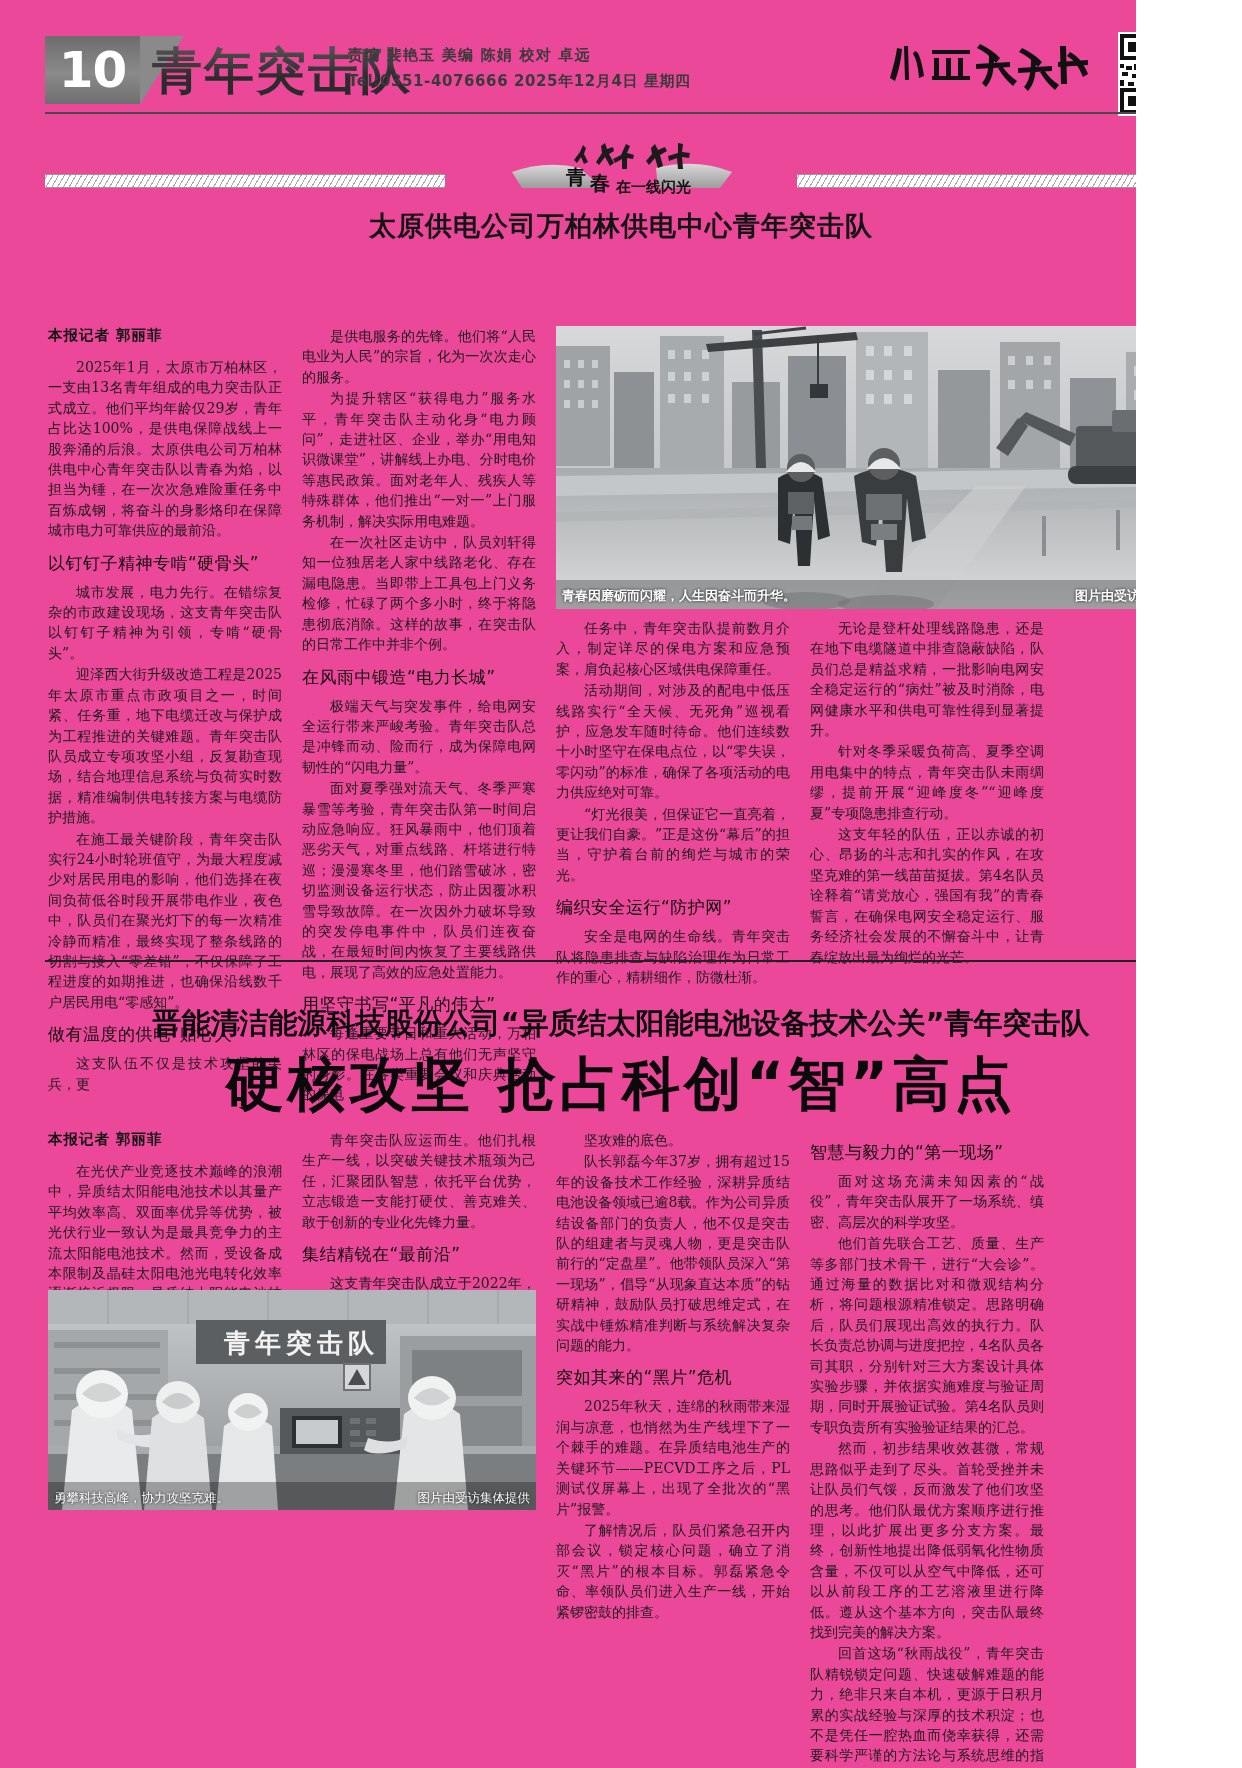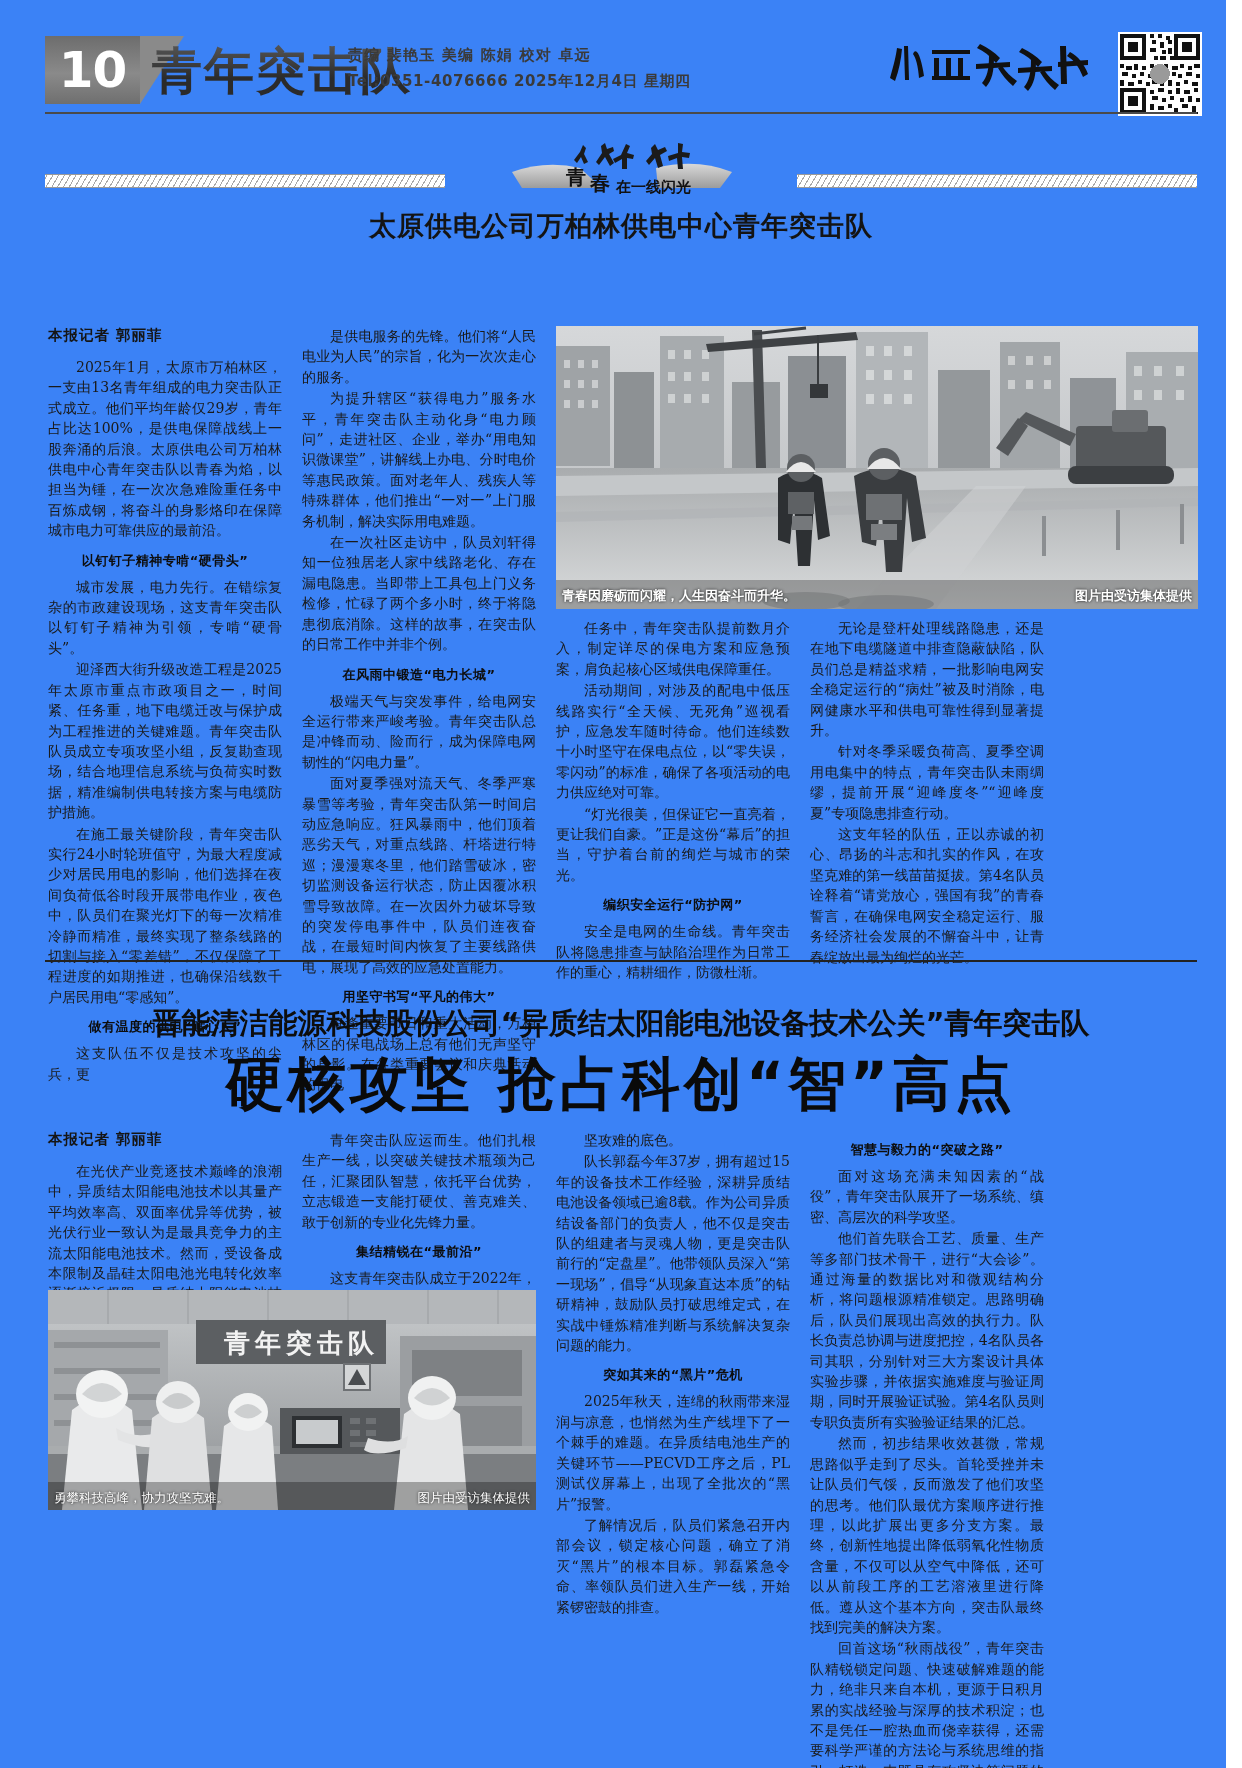--- a/index.html
+++ b/index.html
@@ -4,23 +4,23 @@
 <style>
   * { box-sizing: border-box; margin: 0; padding: 0; }
   html, body {
     width: 1242px;
     height: 1768px;
     background: #ffffff;
     font-family: "DejaVu Sans", "Liberation Sans", sans-serif;
   }
   .page {
     position: relative;
-    width: 1226px;
+    width: 1136px;
     height: 1768px;
-    background: #3b82f6;
+    background: #ec4899;
     overflow: hidden;
   }
 
   
   .masthead {
     position: absolute;
     left: 0; top: 0;
     width: 1242px; height: 118px;
   }
   .mh-pagebox {
@@ -146,24 +146,24 @@
 
   
   .byline {
     font-size: 14.5px;
     font-weight: 700;
     color: #151515;
     letter-spacing: 1px;
     margin-bottom: 12px;
   }
   .subhead {
-    font-size: 13px;
-    font-weight: 700;
+    font-size: 17px;
+    font-weight: 400;
     color: #0d0d0d;
-    text-align: center;
+    text-align: left;
     letter-spacing: 0.5px;
     margin: 11px 0 7px 0;
   }
   .para {
     font-size: 14px;
     line-height: 20.4px;
     color: #1a1a1a;
     text-indent: 28px;
     text-align: justify;
     text-justify: inter-ideograph;
@@ -592,21 +592,21 @@
 
   <div class="col" id="a2c3">
     <p class="para">坚攻难的底色。</p>
     <p class="para">队长郭磊今年37岁，拥有超过15年的设备技术工作经验，深耕异质结电池设备领域已逾8载。作为公司异质结设备部门的负责人，他不仅是突击队的组建者与灵魂人物，更是突击队前行的“定盘星”。他带领队员深入“第一现场”，倡导“从现象直达本质”的钻研精神，鼓励队员打破思维定式，在实战中锤炼精准判断与系统解决复杂问题的能力。</p>
     <h3 class="subhead">突如其来的“黑片”危机</h3>
     <p class="para">2025年秋天，连绵的秋雨带来湿润与凉意，也悄然为生产线埋下了一个棘手的难题。在异质结电池生产的关键环节——PECVD工序之后，PL测试仪屏幕上，出现了全批次的“黑片”报警。</p>
     <p class="para">了解情况后，队员们紧急召开内部会议，锁定核心问题，确立了消灭“黑片”的根本目标。郭磊紧急令命、率领队员们进入生产一线，开始紧锣密鼓的排查。</p>
   </div>
 
   <div class="col" id="a2c4">
-    <h3 class="subhead">智慧与毅力的“突破之路”</h3>
+    <h3 class="subhead">智慧与毅力的“第一现场”</h3>
     <p class="para">面对这场充满未知因素的“战役”，青年突击队展开了一场系统、缜密、高层次的科学攻坚。</p>
     <p class="para">他们首先联合工艺、质量、生产等多部门技术骨干，进行“大会诊”。通过海量的数据比对和微观结构分析，将问题根源精准锁定。思路明确后，队员们展现出高效的执行力。队长负责总协调与进度把控，4名队员各司其职，分别针对三大方案设计具体实验步骤，并依据实施难度与验证周期，同时开展验证试验。第4名队员则专职负责所有实验验证结果的汇总。</p>
     <p class="para">然而，初步结果收效甚微，常规思路似乎走到了尽头。首轮受挫并未让队员们气馁，反而激发了他们攻坚的思考。他们队最优方案顺序进行推理，以此扩展出更多分支方案。最终，创新性地提出降低弱氧化性物质含量，不仅可以从空气中降低，还可以从前段工序的工艺溶液里进行降低。遵从这个基本方向，突击队最终找到完美的解决方案。</p>
     <p class="para">回首这场“秋雨战役”，青年突击队精锐锁定问题、快速破解难题的能力，绝非只来自本机，更源于日积月累的实战经验与深厚的技术积淀；也不是凭任一腔热血而侥幸获得，还需要科学严谨的方法论与系统思维的指引。打造一支既具有攻坚决策问题的青年突击队，不仅需要队员们团结一致，勇毅前行，更需要每个队员不断向下扎根，向上攀登。</p>
   </div>
 
   <div class="photo2">
     <svg viewBox="0 0 488 220" width="488" height="220" preserveAspectRatio="none" aria-hidden="true">
       <defs>
         <linearGradient id="lab" x1="0" y1="0" x2="0" y2="1">

